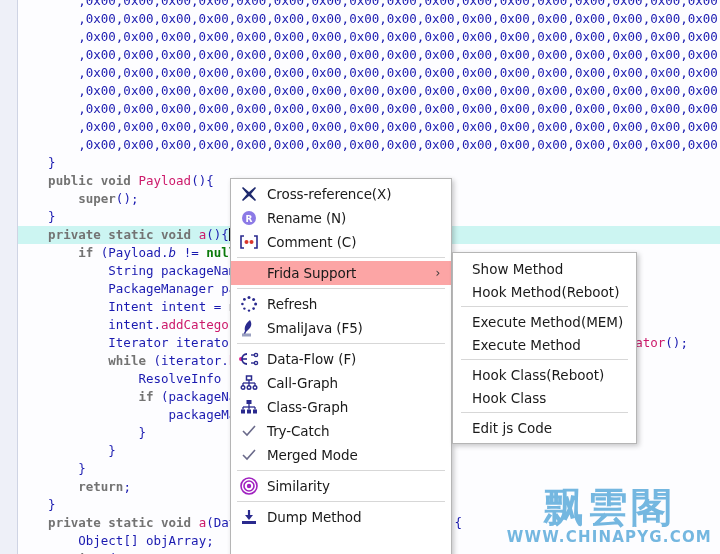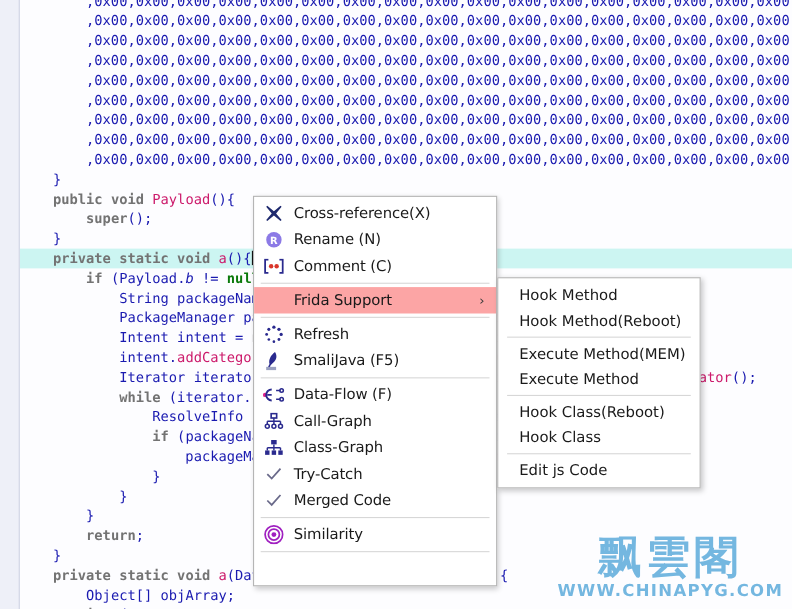--- a/index.html
+++ b/index.html
@@ -311,51 +311,61 @@
       </span>
       <span class="lbl">Try-Catch</span>
     </div>
 
     <div class="mi">
       <span class="ico">
         <svg width="16" height="14" viewBox="0 0 16 14">
           <path d="M2 7 L6 11 L14 2" stroke="#6a6a8a" stroke-width="1.6" fill="none"></path>
         </svg>
       </span>
-      <span class="lbl">Merged Code</span>
+      <span class="lbl">Merged Mode</span>
     </div>
 
 
     <div class="msep full"></div>
 
     <div class="mi">
       <span class="ico">
         <svg width="18" height="18" viewBox="0 0 18 18">
           <circle cx="9" cy="9" r="8" fill="none" stroke="#a020c0" stroke-width="1.6"></circle>
           <circle cx="9" cy="9" r="5" fill="none" stroke="#a020c0" stroke-width="1.6"></circle>
           <circle cx="9" cy="9" r="2.2" fill="#a020c0"></circle>
         </svg>
       </span>
       <span class="lbl">Similarity</span>
     </div>
 
     <div class="msep full"></div>
 
+    <div class="mi">
+      <span class="ico">
+        <svg width="18" height="16" viewBox="0 0 18 16">
+          <path d="M9 1 L9 8" stroke="#2a2a8e" stroke-width="2.2"></path>
+          <path d="M5 6 L9 11 L13 6 Z" fill="#2a2a8e"></path>
+          <rect x="2" y="12" width="14" height="3" fill="#2a2a8e"></rect>
+        </svg>
+      </span>
+      <span class="lbl">Dump Method</span>
+    </div>
 
     <div class="mi">
       <span class="ico">
         
       </span>
 
     </div>
 
   </div>
 
   <div class="sub-menu">
-    <div class="smi">Hook Method</div>
+    <div class="smi">Show Method</div>
     <div class="smi">Hook Method(Reboot)</div>
     <div class="ssep"></div>
     <div class="smi">Execute Method(MEM)</div>
     <div class="smi">Execute Method</div>
     <div class="ssep"></div>
     <div class="smi">Hook Class(Reboot)</div>
     <div class="smi">Hook Class</div>
     <div class="ssep"></div>
     <div class="smi">Edit js Code</div>
   </div>

